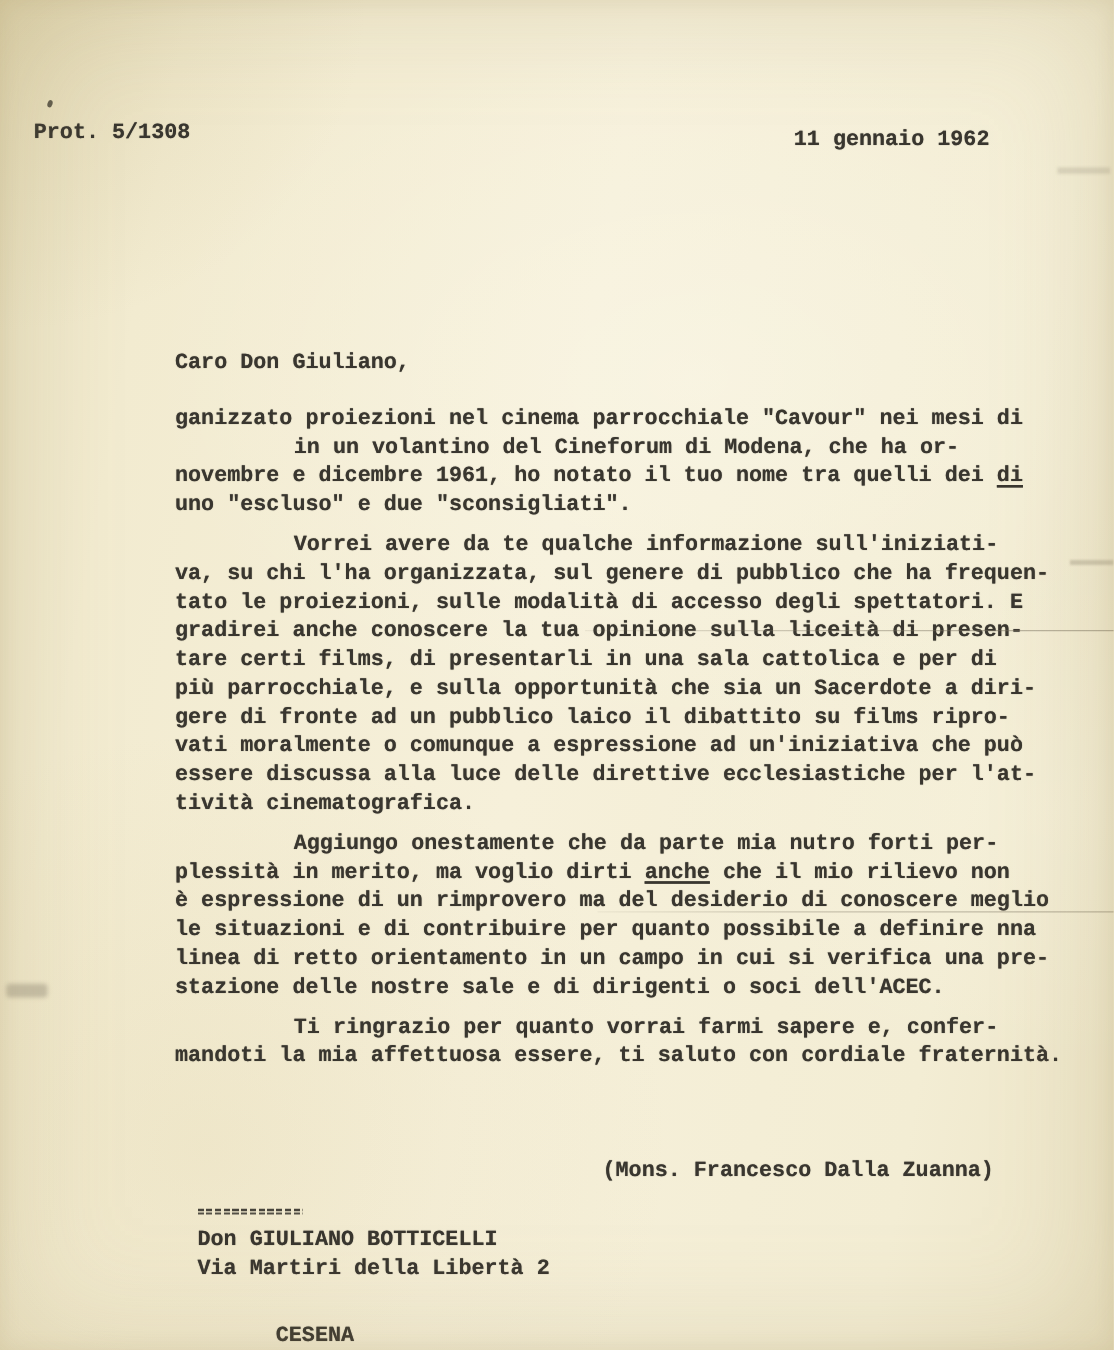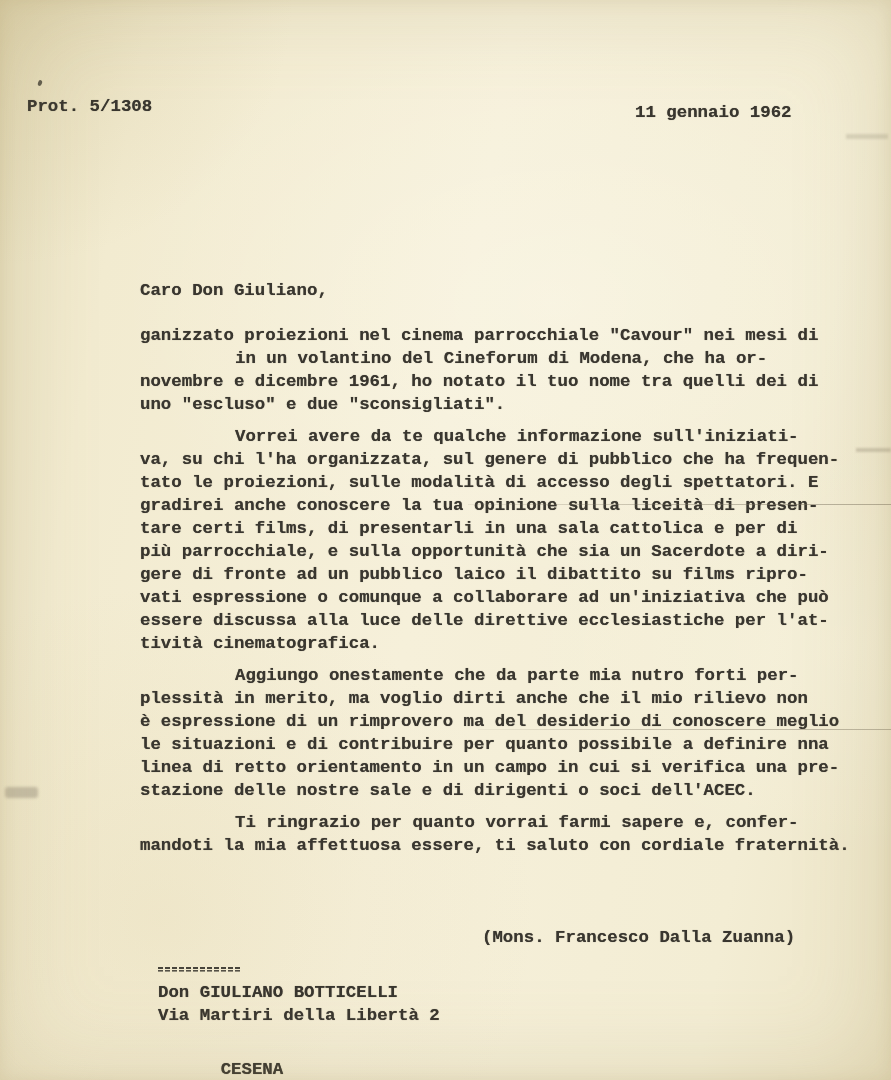--- a/index.html
+++ b/index.html
@@ -32,20 +32,21 @@
   }
   .protocol{position:absolute;left:27px;top:95px;}
   .date{position:absolute;left:635px;top:101px;}
   .body-text{position:absolute;left:140px;top:279px;width:712px;}
   .salutation{height:23px;}
   .para{margin-top:9px;}
   #paragraphs .para:first-child{margin-top:22px;}
   .line{height:23px;}
   .line.first{padding-left:95px;}
   .u{
+    text-decoration:underline;
     text-decoration-thickness:1.6px;
     text-underline-offset:3px;
   }
   .signature{position:absolute;left:482px;top:926px;}
   .footer{position:absolute;left:158px;top:967px;}
   .divider{
     width:84px;height:5px;margin-bottom:9px;
     background-image:
       repeating-linear-gradient(90deg, rgba(57,54,47,.92) 0 5px, rgba(57,54,47,0) 5px 7px),
       repeating-linear-gradient(90deg, rgba(57,54,47,.85) 0 5px, rgba(57,54,47,0) 5px 7px);
@@ -108,21 +109,21 @@
           <div class="typed line">uno "escluso" e due "sconsigliati".</div>
         </div>
         <div class="para">
           <div class="typed line first">Vorrei avere da te qualche informazione sull'iniziati-</div>
           <div class="typed line">va, su chi l'ha organizzata, sul genere di pubblico che ha frequen-</div>
           <div class="typed line">tato le proiezioni, sulle modalità di accesso degli spettatori. E</div>
           <div class="typed line">gradirei anche conoscere la tua opinione sulla liceità di presen-</div>
           <div class="typed line">tare certi films, di presentarli in una sala cattolica e per di</div>
           <div class="typed line">più parrocchiale, e sulla opportunità che sia un Sacerdote a diri-</div>
           <div class="typed line">gere di fronte ad un pubblico laico il dibattito su films ripro-</div>
-          <div class="typed line">vati espressione o comunque a collaborare ad un'iniziativa che può</div>
+          <div class="typed line">vati moralmente o comunque a espressione ad un'iniziativa che può</div>
           <div class="typed line">essere discussa alla luce delle direttive ecclesiastiche per l'at-</div>
           <div class="typed line">tività cinematografica.</div>
         </div>
         <div class="para">
           <div class="typed line first">Aggiungo onestamente che da parte mia nutro forti per-</div>
           <div class="typed line">plessità in merito, ma voglio dirti <span class="u">anche</span> che il mio rilievo non</div>
           <div class="typed line">è espressione di un rimprovero ma del desiderio di conoscere meglio</div>
           <div class="typed line">le situazioni e di contribuire per quanto possibile a definire nna</div>
           <div class="typed line">linea di retto orientamento in un campo in cui si verifica una pre-</div>
           <div class="typed line">stazione delle nostre sale e di dirigenti o soci dell'ACEC.</div>

